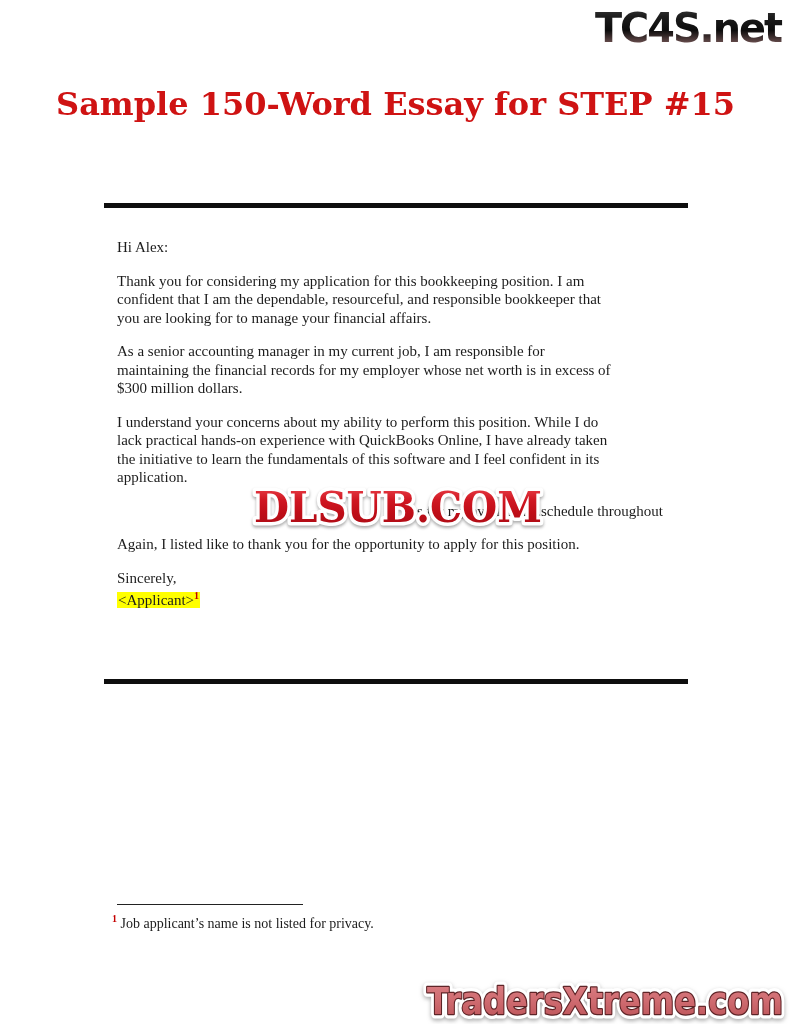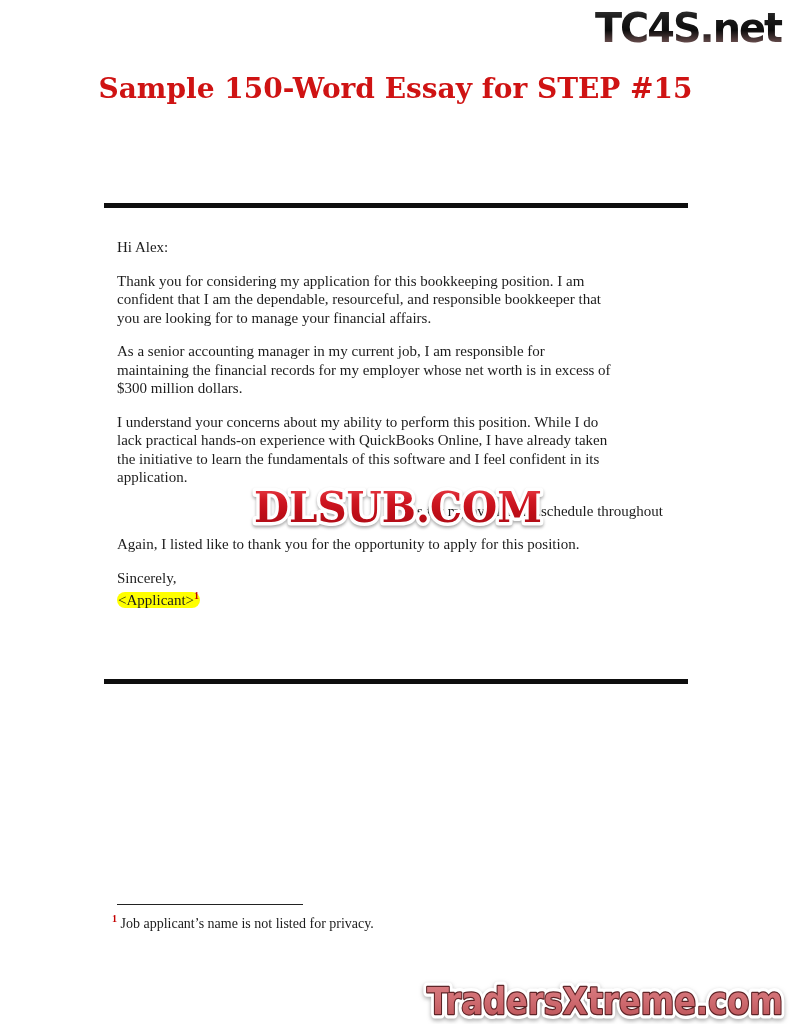--- a/index.html
+++ b/index.html
@@ -7,42 +7,42 @@
     position:relative; width:791px; height:1024px; margin:0 auto;
     background:#ffffff; overflow:hidden;
     font-family:"Liberation Serif", serif;
   }
 
   
   .tc4s-wrap { position:absolute; top:4px; right:5px; }
 
   
   .title {
-    position:absolute; top:72px; left:0; width:791px; margin:0;
+    position:absolute; top:88px; left:0; width:791px; margin:0;
     text-align:center; font-family:"DejaVu Serif", serif;
-    font-weight:bold; font-size:28px; line-height:33px;
+    font-weight:bold; font-size:32px; line-height:33px;
     color:var(--title-red);
   }
 
   
   .rule { position:absolute; left:104px; width:584px; height:5px;
           background:var(--rule-black); }
   .rule-top { top:203px; }
   .rule-mid { top:679px; }
 
   
   .letter {
     position:absolute; left:117px; top:238px; width:562px;
     font-size:15px; line-height:18.5px; color:var(--body-text);
   }
   .letter p, .letter .para { margin:0 16px 15px 0; }
   .ml { white-space:pre-line; }
   .flexline { display:flex; justify-content:flex-end; white-space:nowrap; }
   .signoff { margin-bottom:0; }
-  .highlight { background:var(--highlight-yellow); padding:0 1px;border-radius:8px; }
+  .highlight { background:var(--highlight-yellow); padding:0 1px; }
   .fn-marker {
     color:var(--footnote-marker-red); font-weight:bold; font-size:10px;
   }
 
   
   .fn-rule { position:absolute; left:117px; top:904px; width:186px;
              height:1px; background:#222222; }
   .footnote {
     position:absolute; left:112px; top:910px; margin:0;
     font-size:14px; line-height:18px; color:var(--body-text);

